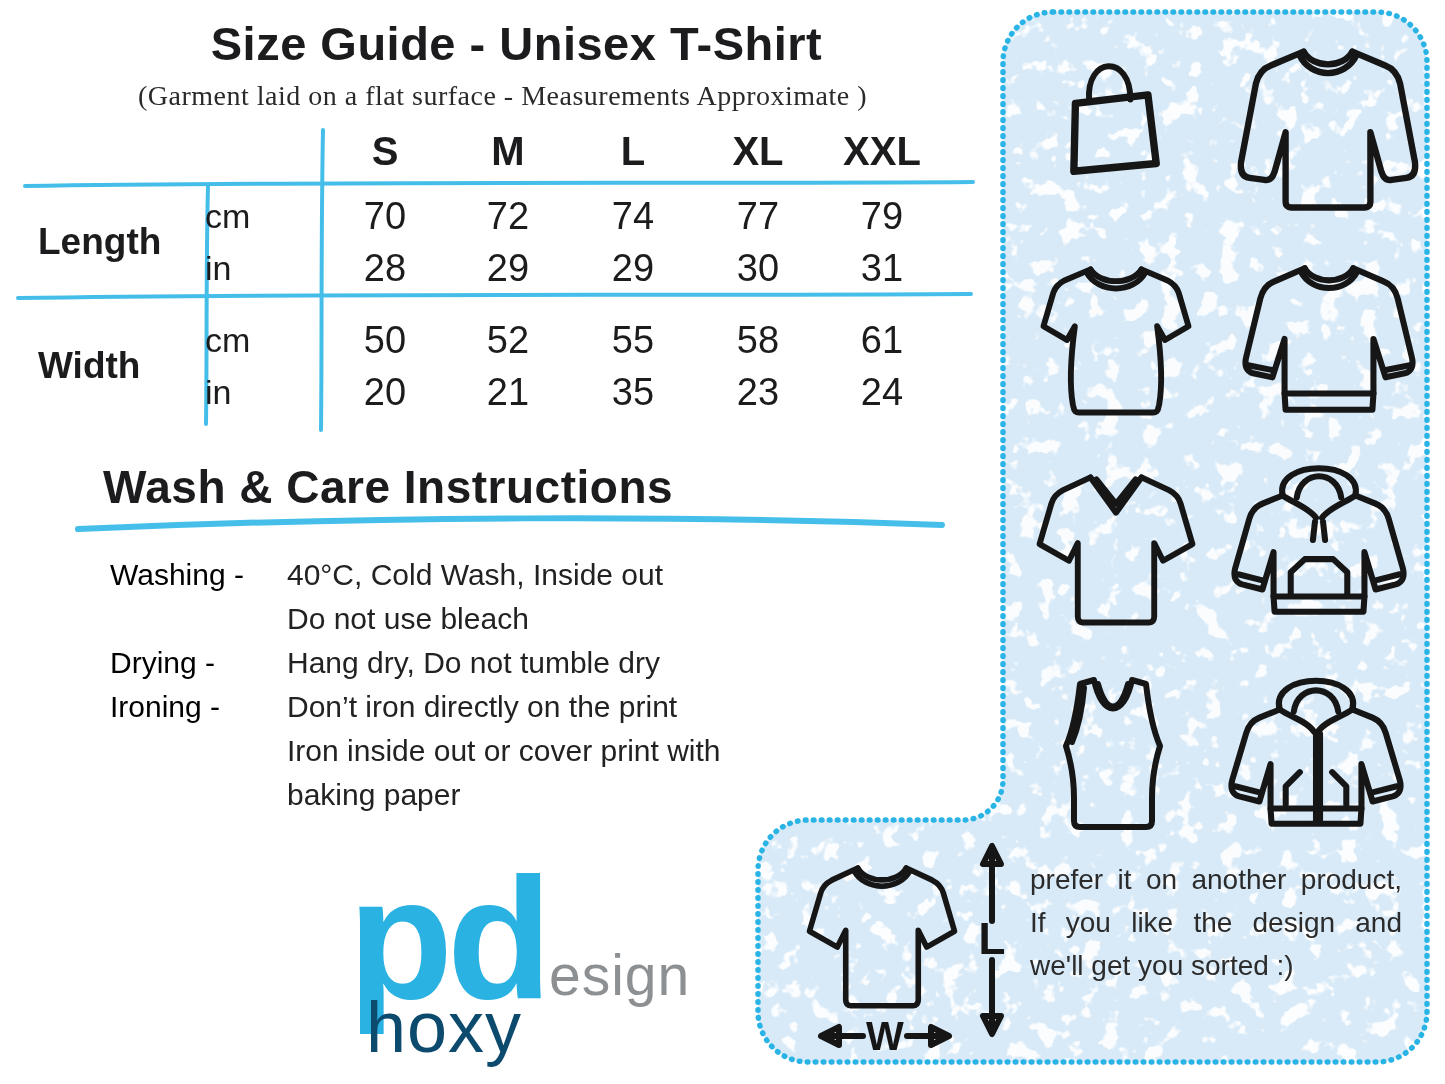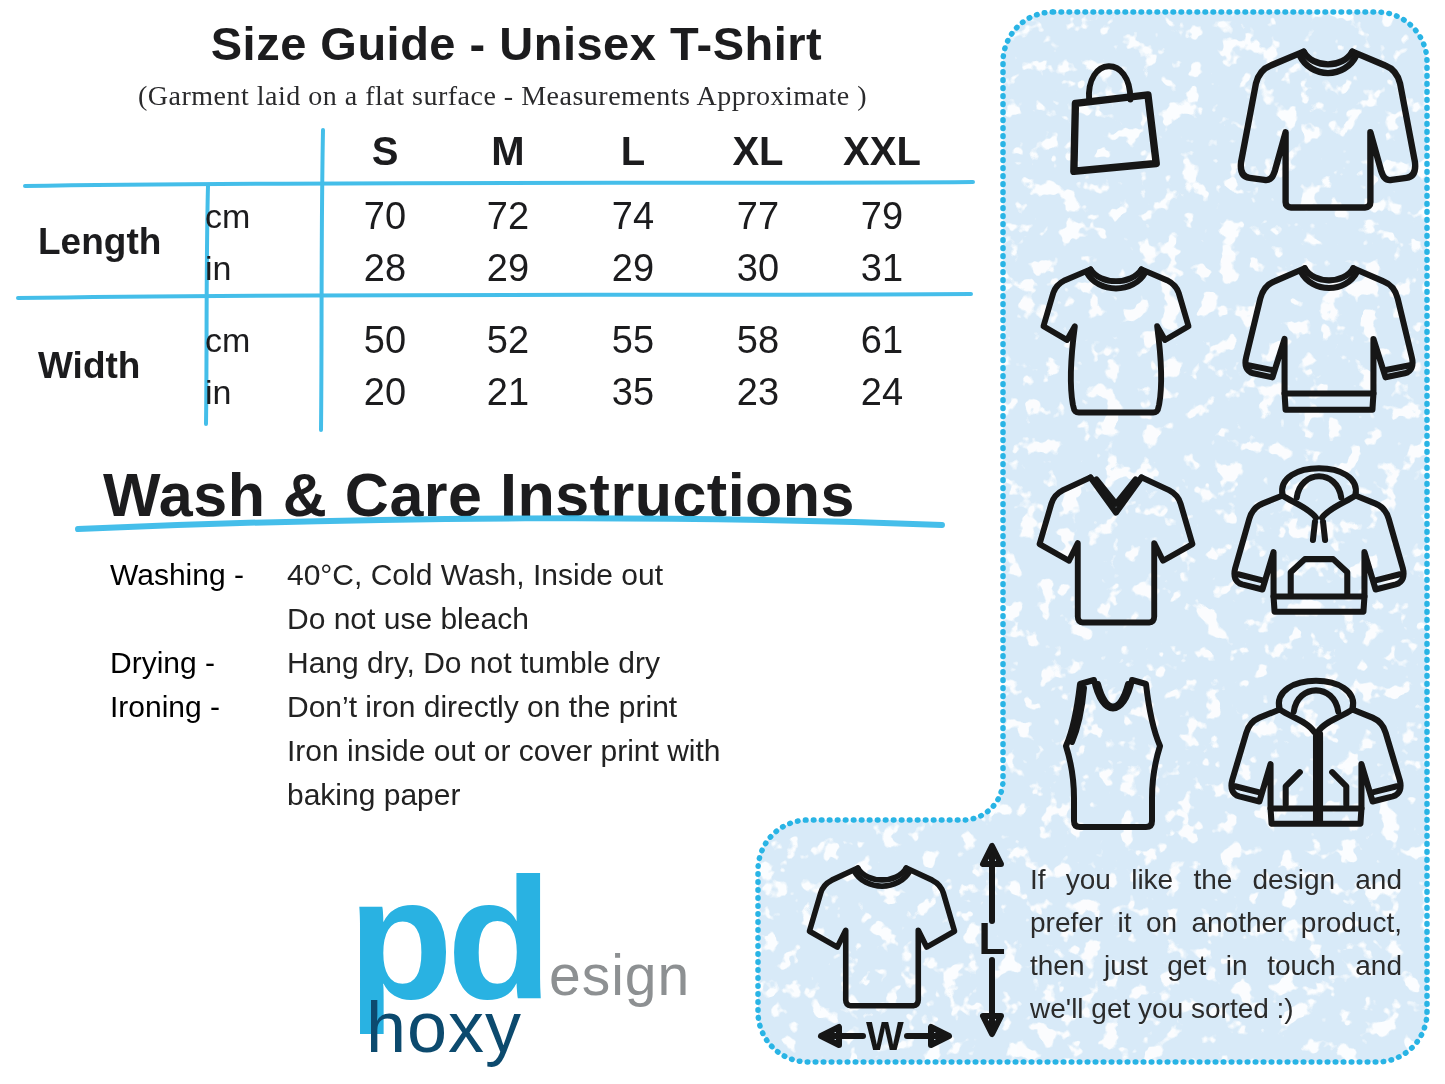--- a/index.html
+++ b/index.html
@@ -16,21 +16,21 @@
   
   .hdr { top:124px; height:54px; line-height:54px; font-size:40px; font-weight:bold;
          text-align:center; width:120px; }
   .cell { height:52px; line-height:52px; font-size:38px; text-align:center; width:120px; }
   .rowlbl { left:38px; width:170px; font-size:37px; font-weight:bold; height:52px; line-height:52px; }
   .unit { left:205px; width:120px; text-align:left; font-size:34px; height:52px; line-height:52px; }
   .c0{left:325px}.c1{left:448px}.c2{left:573px}.c3{left:698px}.c4{left:822px}
   .r-len-cm{top:190px}.r-len-in{top:242px}.r-wid-cm{top:314px}.r-wid-in{top:366px}
 
   
-  .care-h { left:103px; top:460px; font-size:61px; font-weight:bold; letter-spacing:.5px; }
+  .care-h { left:103px; top:460px; font-size:46px; font-weight:bold; letter-spacing:.5px; }
   .care-lbl { left:110px; width:170px; font-size:30px; height:44px; line-height:44px; color:#000000; }
   .care-txt { left:287px; width:560px; font-size:30px; height:44px; line-height:44px; color:#222; }
   .cr0{top:553px}.cr1{top:597px}.cr2{top:641px}.cr3{top:685px}.cr4{top:729px}.cr5{top:773px}
 
   
   .logo-pd { left:348px; top:852px; font-size:172px; line-height:1em; font-weight:bold;
              color:#29b2e2; letter-spacing:-6px; }
   .logo-esign { left:549px; top:942px; font-size:57px; color:#8d9092; letter-spacing:1px; }
   .logo-hoxy  { left:366px; top:986px; font-size:72px; color:#0c4a6e; letter-spacing:1px;text-align:center; }
 
@@ -225,17 +225,16 @@
   <g>
     <line class="arrow-line" x1="42" y1="198" x2="76" y2="198"></line>
     <line class="arrow-line" x1="120" y1="198" x2="154" y2="198"></line>
     <path class="arrow-head" d="M34,198 L52,189 L52,207 Z"></path>
     <path class="arrow-head" d="M162,198 L144,189 L144,207 Z"></path>
     <text x="98" y="212" font-size="40" text-anchor="middle">W</text>
   </g>
 </svg>
 
 <div class="abs note">
+  <div class="jl">prefer it on another product,</div>
   <div class="jl">If you like the design and</div>
-  <div class="jl">prefer it on another product,</div>
-  <div class="jl">then just get in touch and</div>
   <div class="ll">we'll get you sorted :)</div>
 </div>
 
 </body></html>

